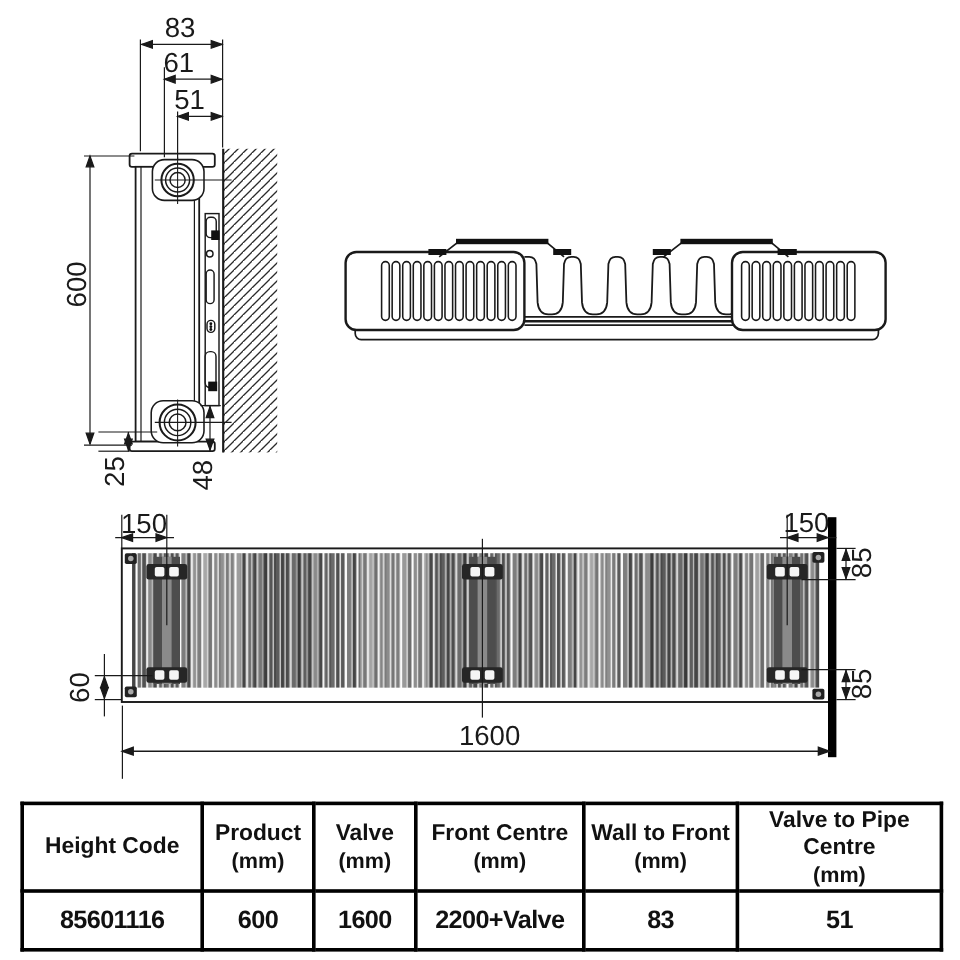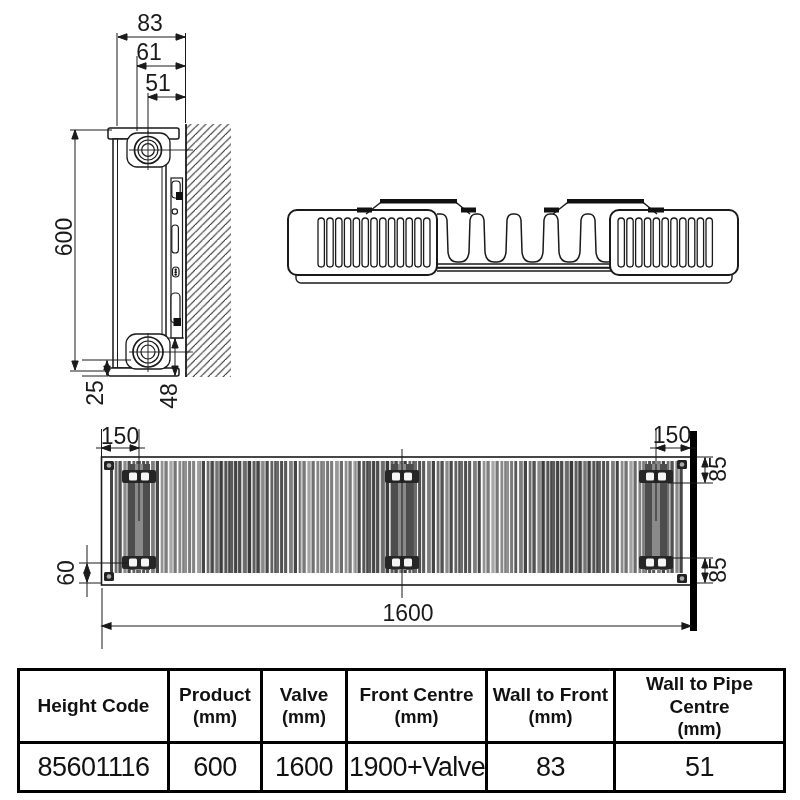--- a/index.html
+++ b/index.html
@@ -13,21 +13,21 @@
   .spec-table{
     position:absolute;left:17px;top:668px;width:767px;
     border-collapse:collapse;table-layout:fixed;
     border:3px solid #000;
   }
   .spec-table th,.spec-table td{
     border:3px solid #000;text-align:center;vertical-align:middle;
     padding:2px 1px;color:#111;overflow:hidden;
   }
   .spec-table th{height:49px;font-weight:bold;}
-  .spec-table td{height:42px;font-size:27px;font-weight:normal;letter-spacing:-0.5px;}
+  .spec-table td{height:42px;font-size:21px;font-weight:bold;letter-spacing:-0.5px;}
   .hdr-line1{display:block;font-size:19px;line-height:1.2;}
   .hdr-line2{display:block;font-size:18px;line-height:1.15;}
 </style>
 </head>
 <body>
 
 <div class="page">
 
 <svg class="drawing" viewBox="0 0 800 665">
   <defs>
@@ -364,30 +364,30 @@
       </th>
       <th>
         <span class="hdr-line1">Front Centre</span>
             <span class="hdr-line2">(mm)</span>
       </th>
       <th>
         <span class="hdr-line1">Wall to Front</span>
             <span class="hdr-line2">(mm)</span>
       </th>
       <th>
-        <span class="hdr-line1">Wall to Pipe Centre</span>
+        <span class="hdr-line1">Valve to Pipe Centre</span>
             <span class="hdr-line2">(mm)</span>
       </th>
     </tr>
   </thead>
   <tbody>
     <tr>
       <td>85601116</td>
       <td>600</td>
       <td>1600</td>
-      <td>1900+Valve</td>
+      <td>2200+Valve</td>
       <td>83</td>
       <td>51</td>
     </tr>
   </tbody>
 </table>
 
 </div>
 
 </body></html>

